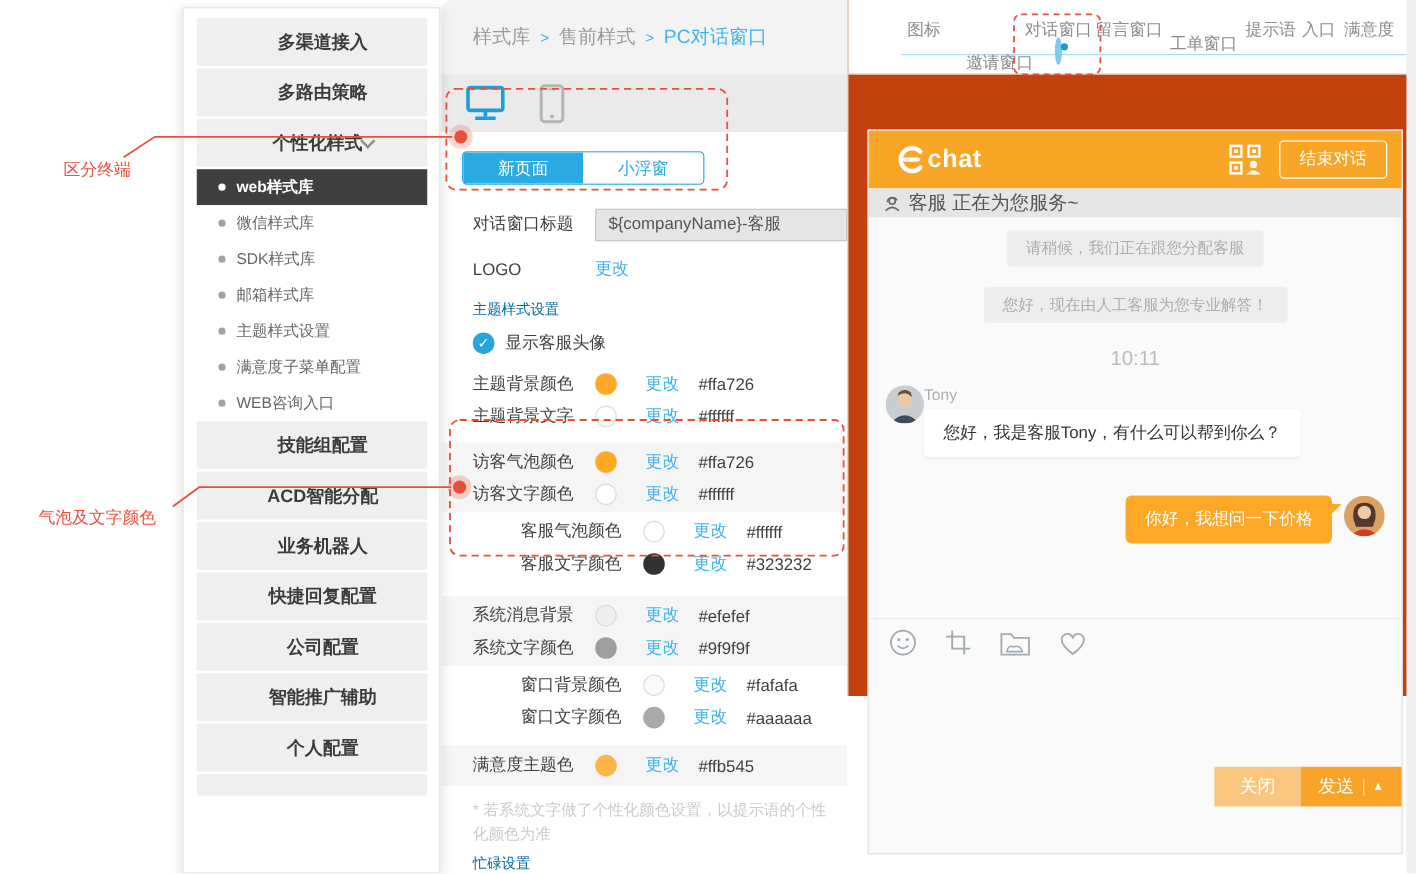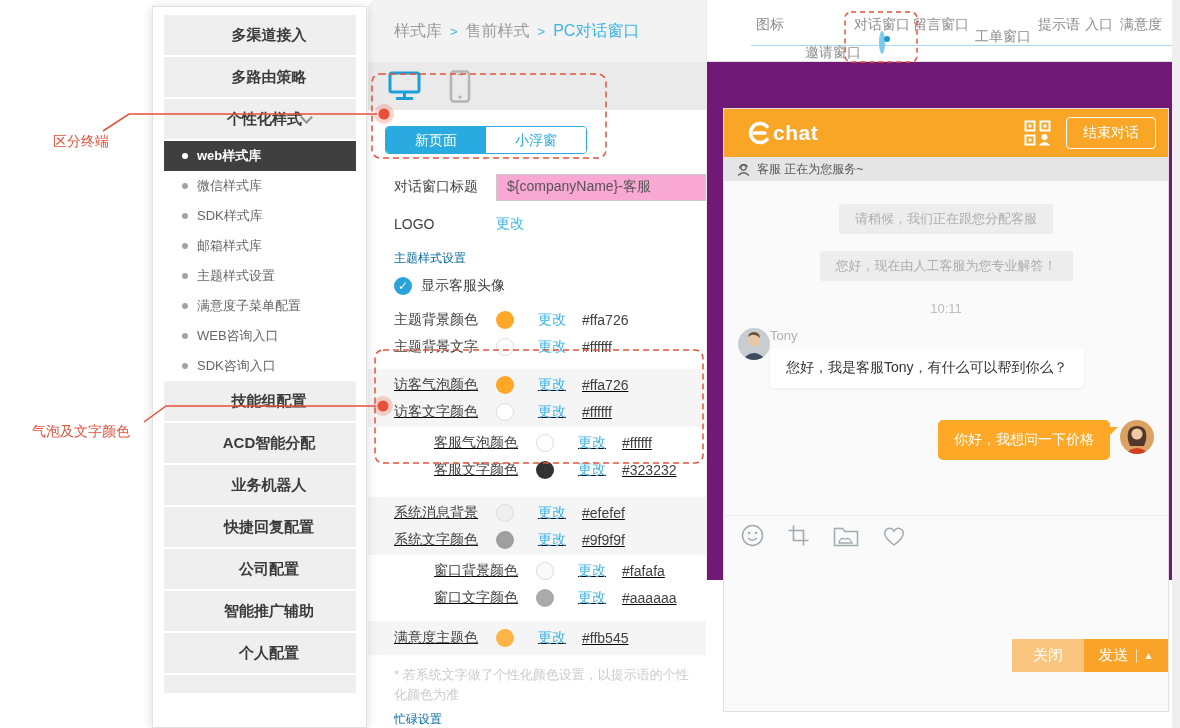--- a/index.html
+++ b/index.html
@@ -42,64 +42,64 @@
     margin:16px 0 0 17px; width:202px; height:28px; display:flex;
     border:1px solid #29abe2; border-radius:4px; overflow:hidden; font-size:14px;
   }
   .tabs .tab { flex:1; text-align:center; line-height:26px; cursor:pointer; }
   .tabs .tab.on  { background:#29abe2; color:#fff; }
   .tabs .tab.off { background:#fff; color:#29abe2; }
   .frow { display:flex; align-items:center; height:27px; padding-left:26px; font-size:14px; color:#3f3f3f; }
   .frow .lbl { width:102px; flex:none; }
   .frow.title-row { height:34px; margin-top:16px; }
   .title-input {
-    width:220px; height:27px; border:1px solid #c9c9c9; background:#f9a8d4;
+    width:220px; height:27px; border:1px solid #c9c9c9; background:#e5e5e5;
     font-size:14px; color:#555; padding:12px 10px; font-family:inherit;
   }
   .frow.logo-row { height:27px; margin-top:6px; }
   .sec-head { padding-left:26px; font-size:12px; font-weight:normal; color:#0369a1; height:24px; line-height:24px; margin-top:9px; }
   .check-row { height:26px; display:flex; align-items:center; gap:9px; padding-left:26px; font-size:14px; color:#3f3f3f; margin-top:3px; }
   .checkball {
     width:18px; height:18px; border-radius:50%; background:#29a3dc; color:#fff;
     font-size:12px; line-height:18px; text-align:center; font-weight:bold;
   }
   .checkball::after { content:"✓"; }
   .swatch { width:18px; height:18px; border-radius:50%; margin-right:24px; flex:none; }
   .swatch.brd { border:1px solid #dcdcdc; }
   .chg { color:#3eb4e8; margin-right:16px; cursor:pointer; }
   .hex { color:#3f3f3f; }
   .crow1 { margin-top:7px; }
-  .band { background:#f5f5f5; padding:2px 0; margin-top:9px;text-decoration:underline; }
+  .band { background:#f5f5f5; padding:2px 0; margin-top:9px; }
   .band.white { background:transparent; margin-top:0;padding-left:40px; }
   .band.gapped { margin-top:12px; }
   .frow.tall { height:30px; }
   .note { margin:10px 0 0 26px; width:300px; font-size:13px; line-height:20px; color:#cbcbcb; }
   
-  .right { position:absolute; left:706px; top:0; width:474px; height:580px; background:#701a75; border-left:1px solid #ebebeb; z-index:10; }
+  .right { position:absolute; left:706px; top:0; width:474px; height:580px; background:#c2410c; border-left:1px solid #ebebeb; z-index:10; }
   .nav { position:relative; height:62px; border-bottom:1px solid #e0e0e0; background:#fff; }
   .nav .line { position:absolute; left:44px; width:424px; top:45px; height:1px; background:#a8dcf4; }
   .step { position:absolute; top:16px; transform:translateX(-50%); text-align:center; cursor:pointer; }
   .slabel { font-size:14px; color:#8d8d8d; white-space:nowrap; display:block; }
   .sdot { margin:9px auto 0; width:10px; height:10px; border-radius:50%; background:#82cdf0; }
   .sdot.active { width:10px; height:10px; border:3px solid #7fcbee; background:#fff; position:relative; margin-top:6px; padding:0; box-sizing:content-box; }
   .sdot.active::after { content:""; position:absolute; left:2px; top:2px; width:6px; height:6px; border-radius:50%; background:#1f9ad1; }
   .chatwin {
     position:absolute; left:16px; top:108px; width:446px; height:604px;
     background:#fafafa; border:1px solid #e0e0e0; display:flex; flex-direction:column;
   }
   .chead { height:48px; flex:none; background:#f9a526; display:flex; align-items:center; padding:0 12px 0 22px; }
   .brand { display:flex; align-items:center; gap:1px; }
   .brand-txt { color:#fff; font-size:21px; font-weight:bold; letter-spacing:.5px; }
   .chead .sp { flex:1; }
   .endbtn { border:1px solid #fff; border-radius:4px; color:#fff; font-size:14px; padding:6px 16px; background:transparent; cursor:pointer; font-family:inherit; }
-  .cstatus { height:24px; flex:none; background:#e5e5e5; display:flex; align-items:center; padding-left:12px; gap:6px; font-size:12px; color:#555; }
-  .cbody { flex:1; padding:14px 14px 0; overflow:hidden; }
+  .cstatus { height:24px; flex:none; background:#e5e5e5; display:flex; align-items:center; padding-left:12px; gap:6px; font-size:16px; color:#555; }
+  .cbody { flex:1; padding:2px 14px 0; overflow:hidden; }
   .sysmsg { width:fit-content; margin:0 auto 17px; background:#ededed; color:#adadad; font-size:13px; padding:6px 16px; border-radius:3px; }
   .sysmsg.first { margin-top:9px; }
-  .ctime { text-align:center; color:#bcbcbc; font-size:13px; margin:20px 0 6px; }
+  .ctime { text-align:center; color:#bcbcbc; font-size:17px; margin:20px 0 6px; }
   .agent-row { display:flex; margin-top:12px; align-items:flex-start; }
   .av { width:32px; height:32px; border-radius:50%; overflow:hidden; flex:none; }
   .aname { font-size:13px; color:#b0b0b0; margin-bottom:5px; }
   .abubble { position:relative; background:#fff; padding:11px 16px; border-radius:4px; font-size:14px; color:#333; box-shadow:0 1px 3px rgba(0,0,0,.07); width:fit-content; }
   .visitor-row { display:flex; justify-content:flex-end; margin-top:32px; gap:10px; align-items:flex-start; }
   .vbubble { position:relative; background:#ffa726; color:#fff; font-size:14px; padding:11px 16px; border-radius:5px; width:fit-content; }
   .vbubble::after { content:""; position:absolute; right:-8px; top:7px; width:0; height:0; border-left:9px solid #ffa726; border-bottom:9px solid transparent; }
   .vav { width:34px; height:34px; border-radius:50%; overflow:hidden; flex:none; }
   .ctools { flex:none; border-top:1px solid #ececec; height:40px; display:flex; align-items:center; gap:23px; padding-left:17px; background:#fafafa; }
   .ctools .ticon { cursor:pointer; display:flex; }
@@ -398,24 +398,20 @@
         <span>主题样式设置</span>
       </div>
     <div class="s-sub">
         <span class="bullet"></span>
         <span>满意度子菜单配置</span>
       </div>
     <div class="s-sub">
         <span class="bullet"></span>
         <span>WEB咨询入口</span>
       </div>
-    <div class="s-sub">
-        <span class="bullet"></span>
-        <span>SDK咨询入口</span>
-      </div>
     <div class="s-group">
       <span>技能组配置</span>
 
     </div>
     <div class="s-group">
       <span>ACD智能分配</span>
 
     </div>
     <div class="s-group">
       <span>业务机器人</span>

